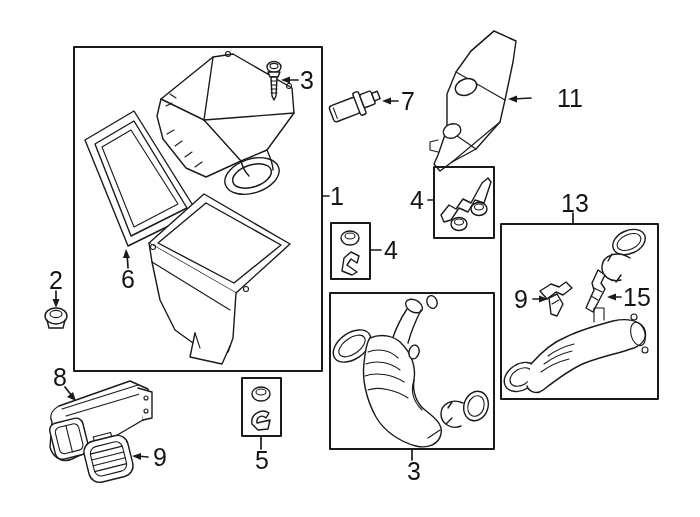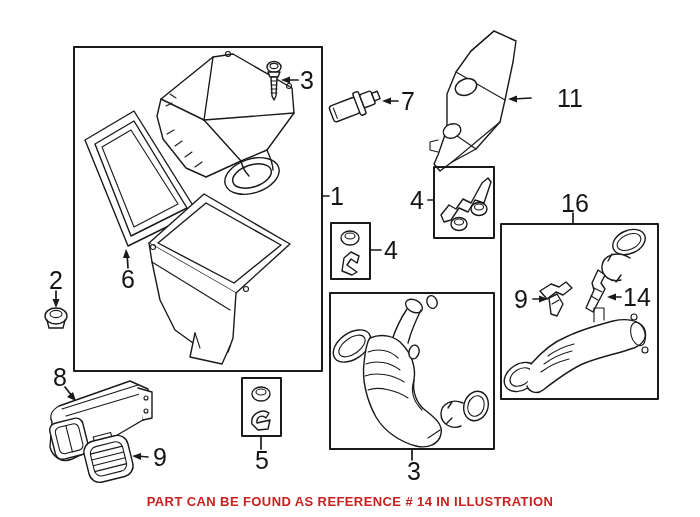--- a/index.html
+++ b/index.html
@@ -229,19 +229,18 @@
   <div class="callout" style="left:307px;top:80px">3</div>
   <div class="callout" style="left:391px;top:250px">4</div>
   <div class="callout" style="left:262px;top:460px">5</div>
   <div class="callout" style="left:128px;top:279px">6</div>
   <div class="callout" style="left:408px;top:101px">7</div>
   <div class="callout" style="left:60px;top:377px">8</div>
   <div class="callout" style="left:160px;top:457px">9</div>
   <div class="callout" style="left:414px;top:471px">3</div>
   <div class="callout" style="left:570px;top:98px">11</div>
   <div class="callout" style="left:417px;top:200px">4</div>
-  <div class="callout" style="left:575px;top:203px">16</div>
+  <div class="callout" style="left:575px;top:203px">13</div>
   <div class="callout" style="left:521px;top:299px">9</div>
-  <div class="callout" style="left:637px;top:297px">14</div>
-
-  <div class="caption">PART CAN BE FOUND AS REFERENCE # 14 IN ILLUSTRATION</div>
+  <div class="callout" style="left:637px;top:297px">15</div>
+
 
 </div>
 
 </body></html>

